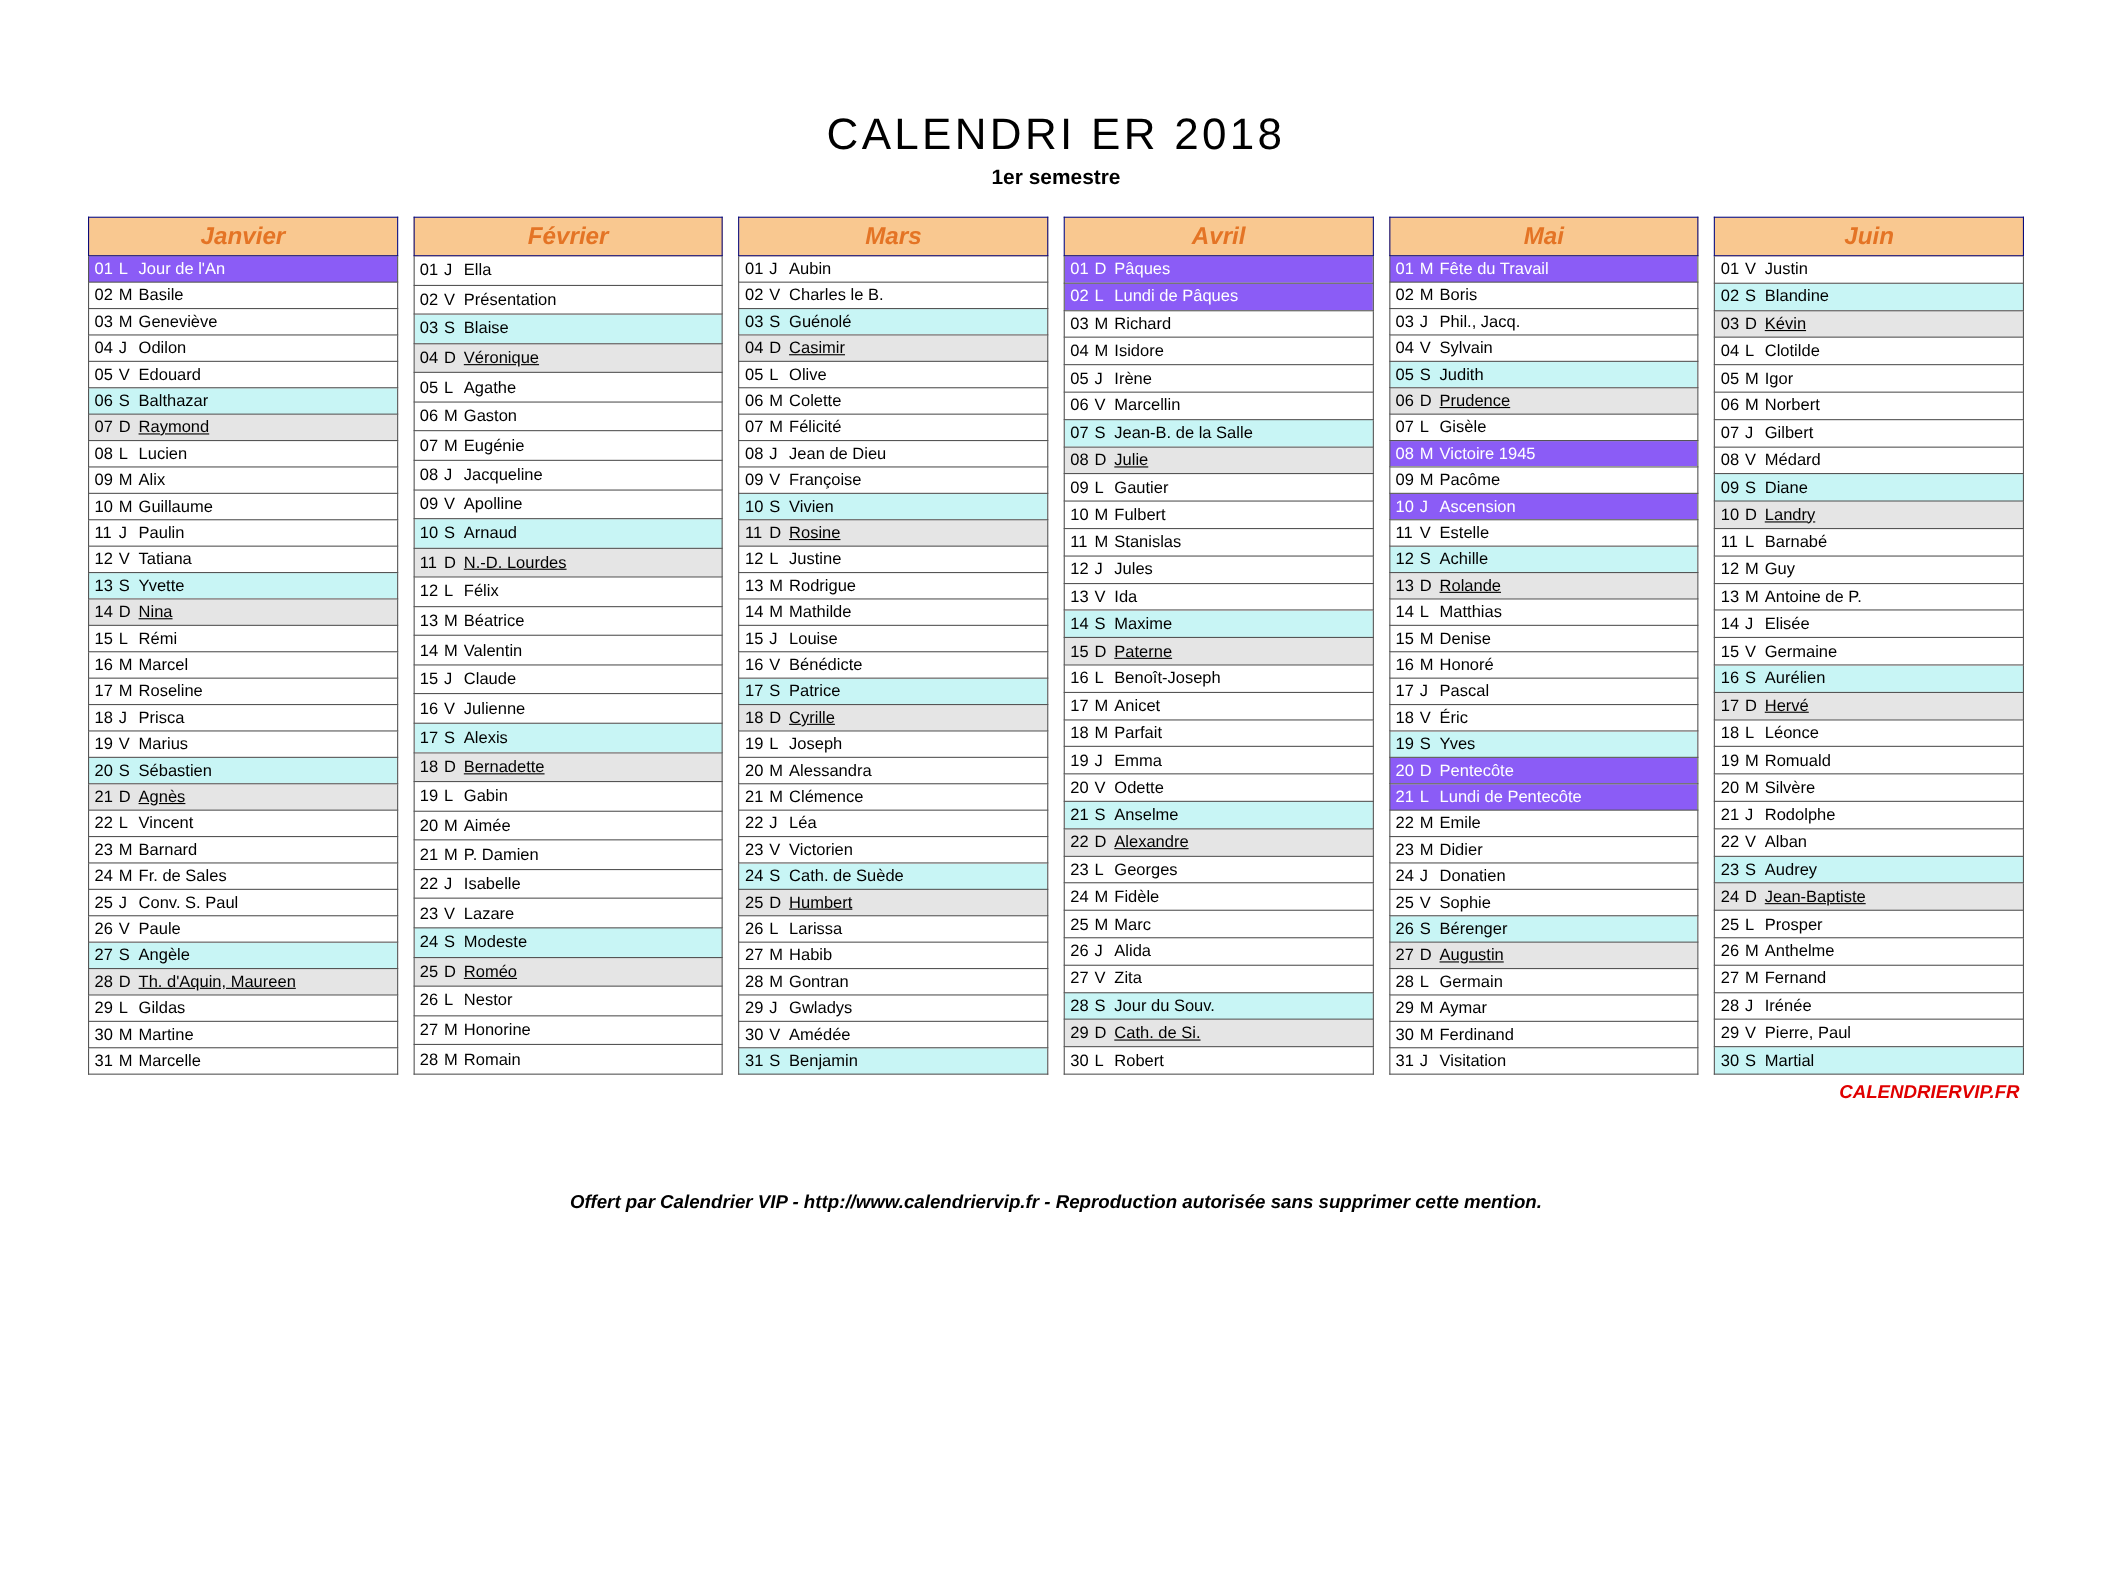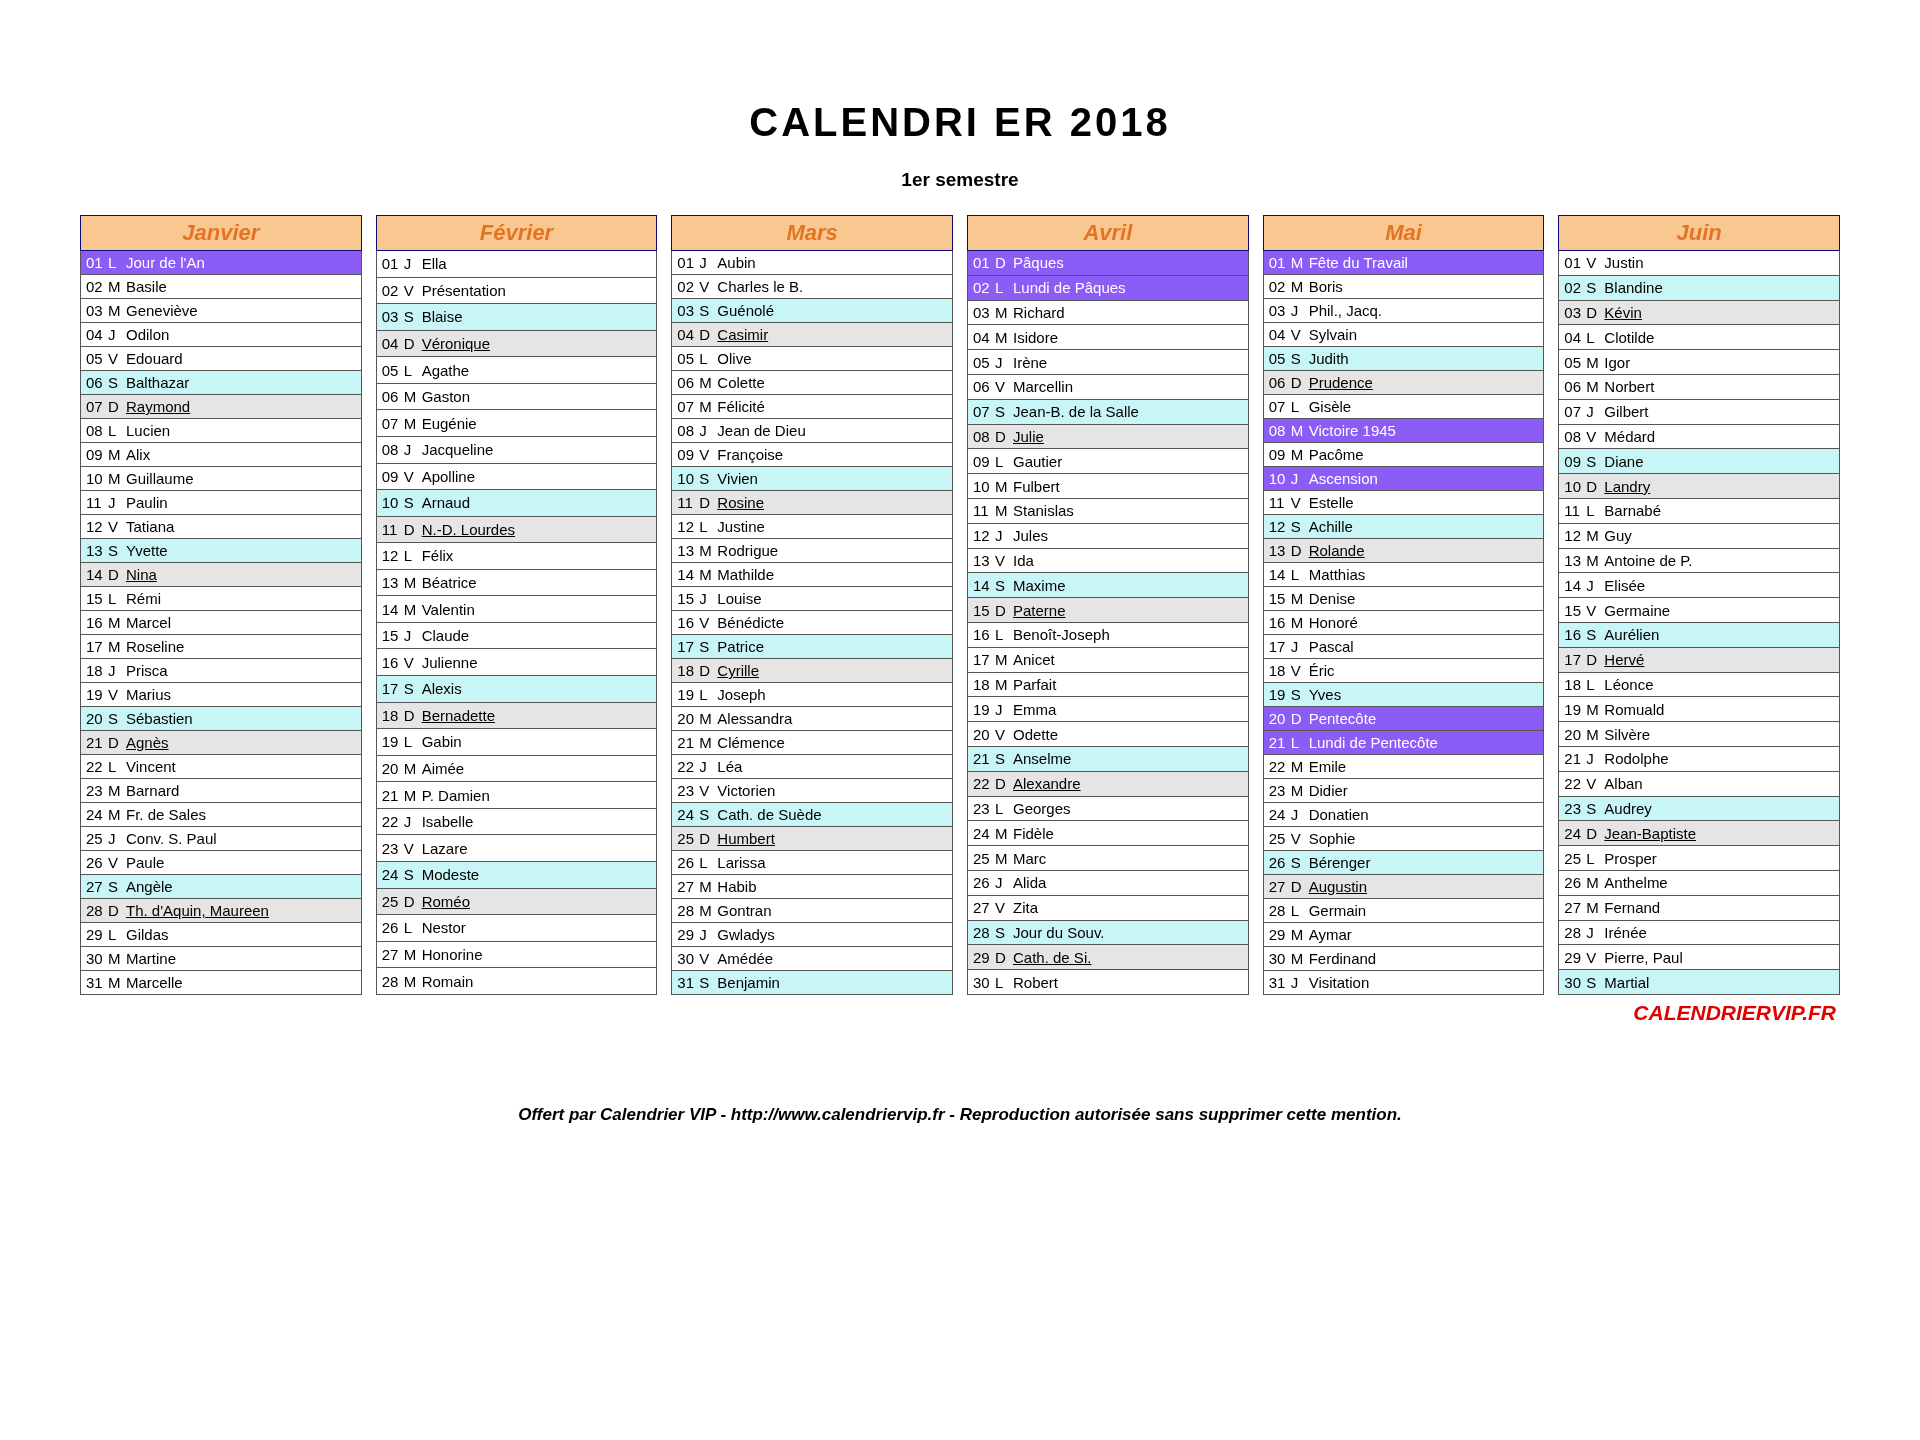--- a/index.html
+++ b/index.html
@@ -6,22 +6,22 @@
     background: #fff;
     font-family: Arial, Helvetica, sans-serif;
     margin: 0;
     padding: 100px 80px 60px;
     color: #000;
   }
   .title {
     text-align: center;
     font-size: 40px;
     letter-spacing: 3px;
-    font-weight: 700;
-    margin-bottom: 24px;
+    font-weight: 400;
+    margin-bottom: 6px;
   }
   .subtitle {
     text-align: center;
     font-size: 19px;
     font-weight: bold;
     margin-bottom: 24px;
   }
   .grid {
     display: flex;
     gap: 14px;
@@ -60,21 +60,21 @@
     width: 18px;
   }
   .hol { background: #8b5cf6; color: #fff; }
   .sat { background: #c8f5f5; }
   .sun { background: #e5e5e5; text-decoration: underline; }
   .footer-brand {
     text-align: right;
     color: #e00000;
     font-weight: bold;
     font-style: italic;
-    font-size: 21px;
+    font-size: 17px;
     margin-top: 6px;
     padding-right: 4px;
   }
   .footer-note {
     text-align: center;
     font-size: 17px;
     font-weight: bold;
     font-style: italic;
     margin-top: 80px;
   }

